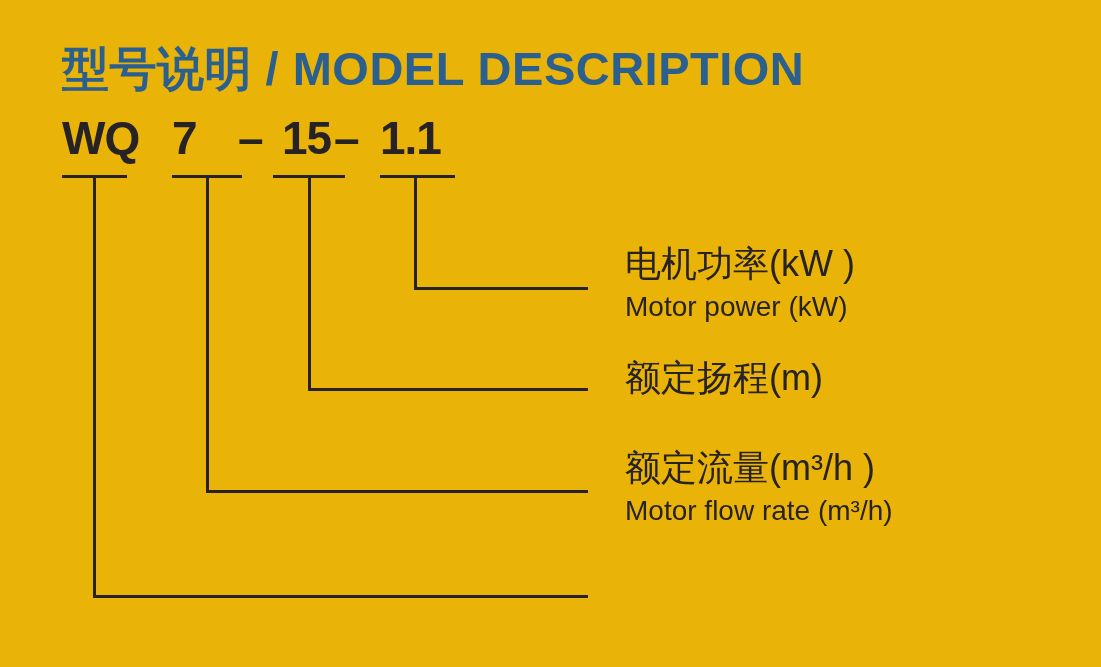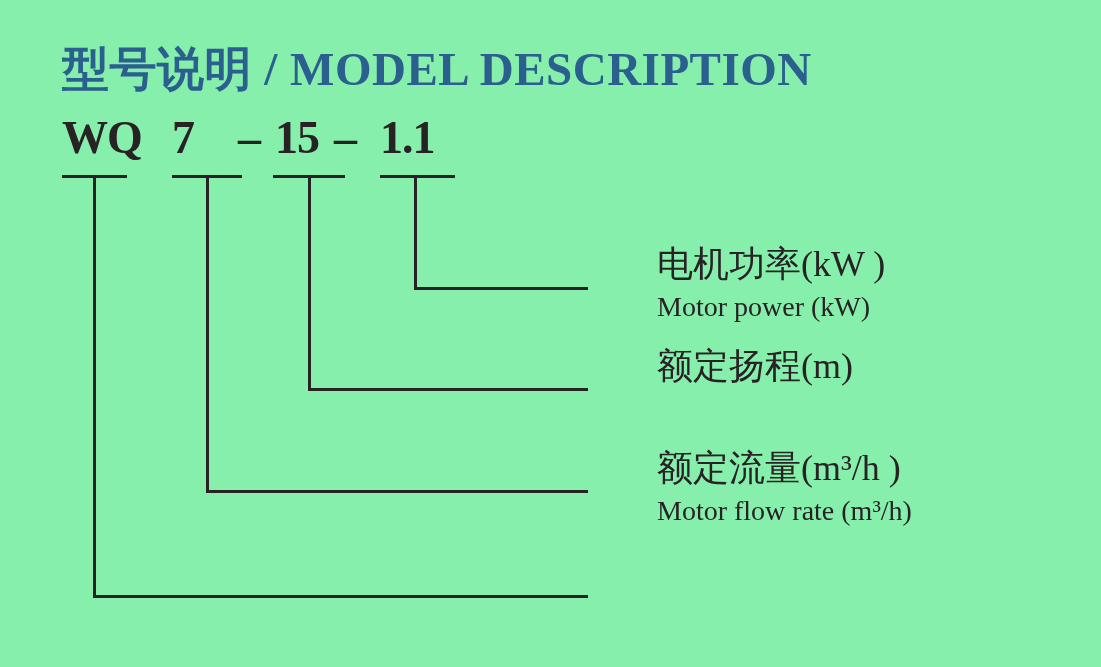--- a/index.html
+++ b/index.html
@@ -4,23 +4,23 @@
 <style>
   html, body {
     margin: 0;
     padding: 0;
     background: #ffffff;
   }
   .canvas {
     position: relative;
     width: 1101px;
     height: 667px;
-    background: #86efac;
+    background: #eab308;
     overflow: hidden;
-    font-family: Liberation Serif, serif;
+    font-family: Liberation Sans, sans-serif;
     color: #272325;
   }
   .page-title {
     position: absolute;
     left: 62px;
     top: 42px;
     font-size: 47px;
     font-weight: bold;
     letter-spacing: 0.5px;
     color: #2b608e;
@@ -33,21 +33,21 @@
     top: 112px;
     height: 52px;
     font-size: 46px;
     font-weight: bold;
     letter-spacing: -1px;
     line-height: 52px;
     white-space: nowrap;
   }
   .seg-wq   { left: 62px;  width: 65px; }
   .seg-flow { left: 172px; width: 70px; }
-  .seg-head { left: 275px; width: 72px; }
+  .seg-head { left: 282px; width: 72px; }
   .seg-pow  { left: 380px; width: 75px; }
   .dash-1   { left: 238px; width: 28px; }
   .dash-2   { left: 334px; width: 28px; }
   .underline {
     position: absolute;
     top: 175px;
     height: 3px;
     background: #272325;
   }
   .ul-wq   { left: 62px;  width: 65px; }
@@ -65,24 +65,23 @@
   .v-head { left: 308px; height: 213px; }
   .v-pow  { left: 414px; height: 112px; }
   .h-wq   { left: 93px;  top: 595px; width: 495px; }
   .h-flow { left: 206px; top: 490px; width: 382px; }
   .h-head { left: 308px; top: 388px; width: 280px; }
   .h-pow  { left: 414px; top: 287px; width: 174px; }
   .label-group {
     position: absolute;
     left: 625px;
     white-space: nowrap;
-    margin-left: 32px;
   }
   .lg-pow  { top: 242px; }
-  .lg-head { top: 344px; }
+  .lg-head { top: 356px; }
   .lg-flow { top: 446px; }
   .lg-wq   { top: 550px; }
   .label-zh {
     display: block;
     font-size: 36px;
     line-height: 44px;
   }
   .label-en {
     display: block;
     font-size: 28px;

